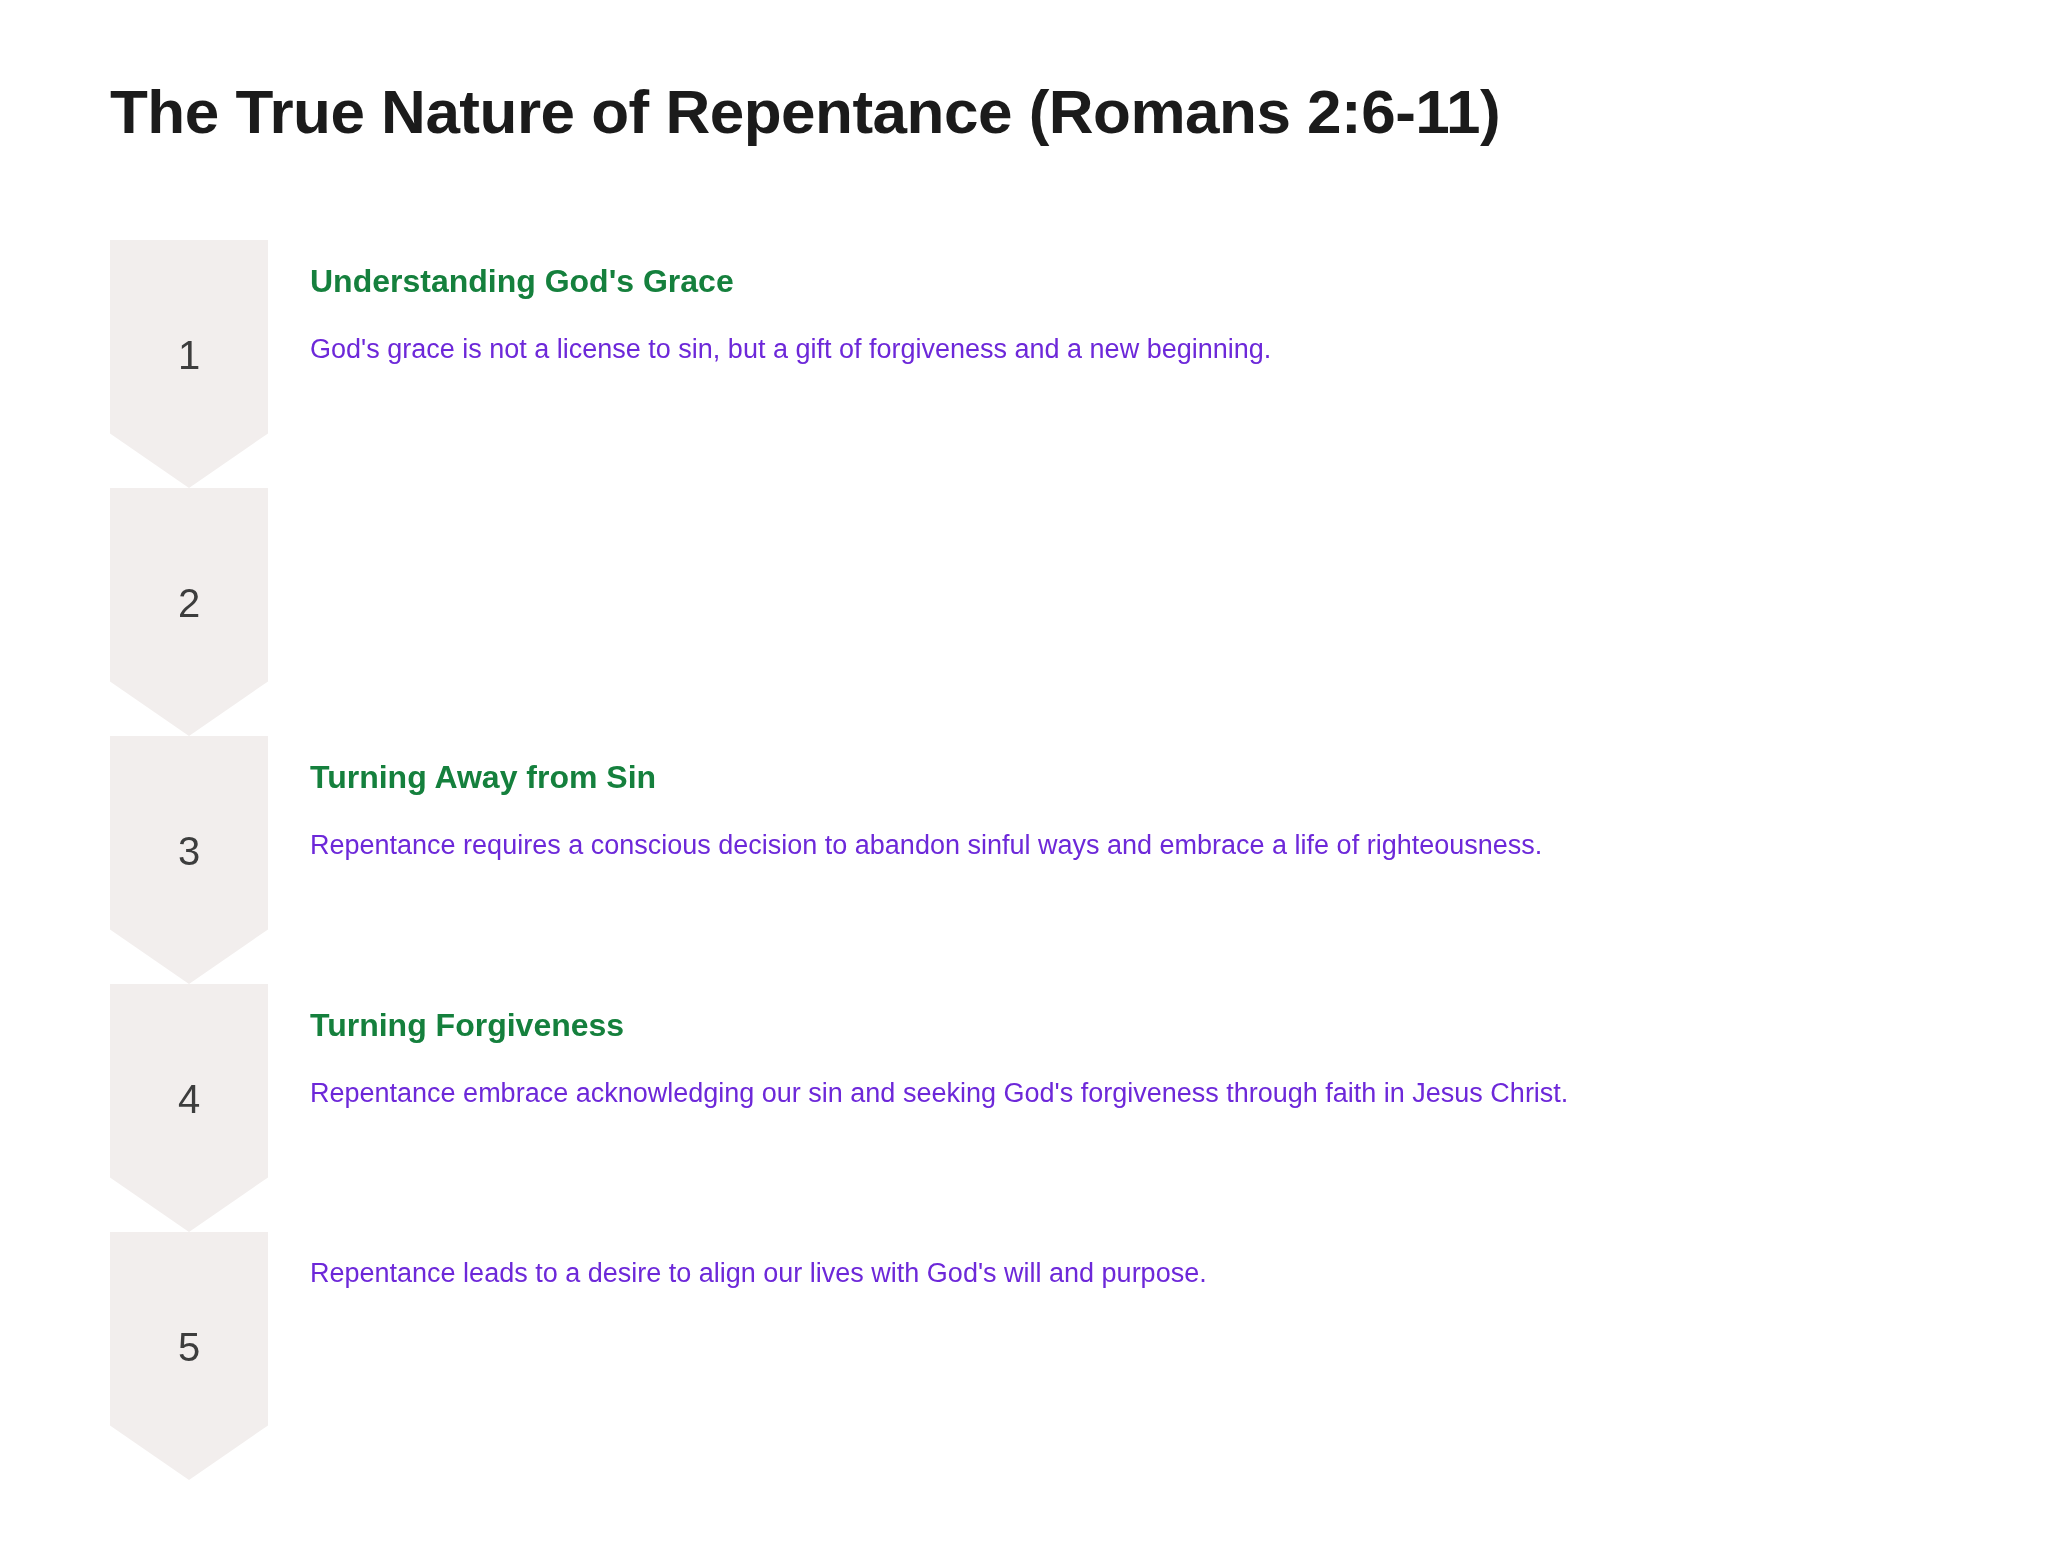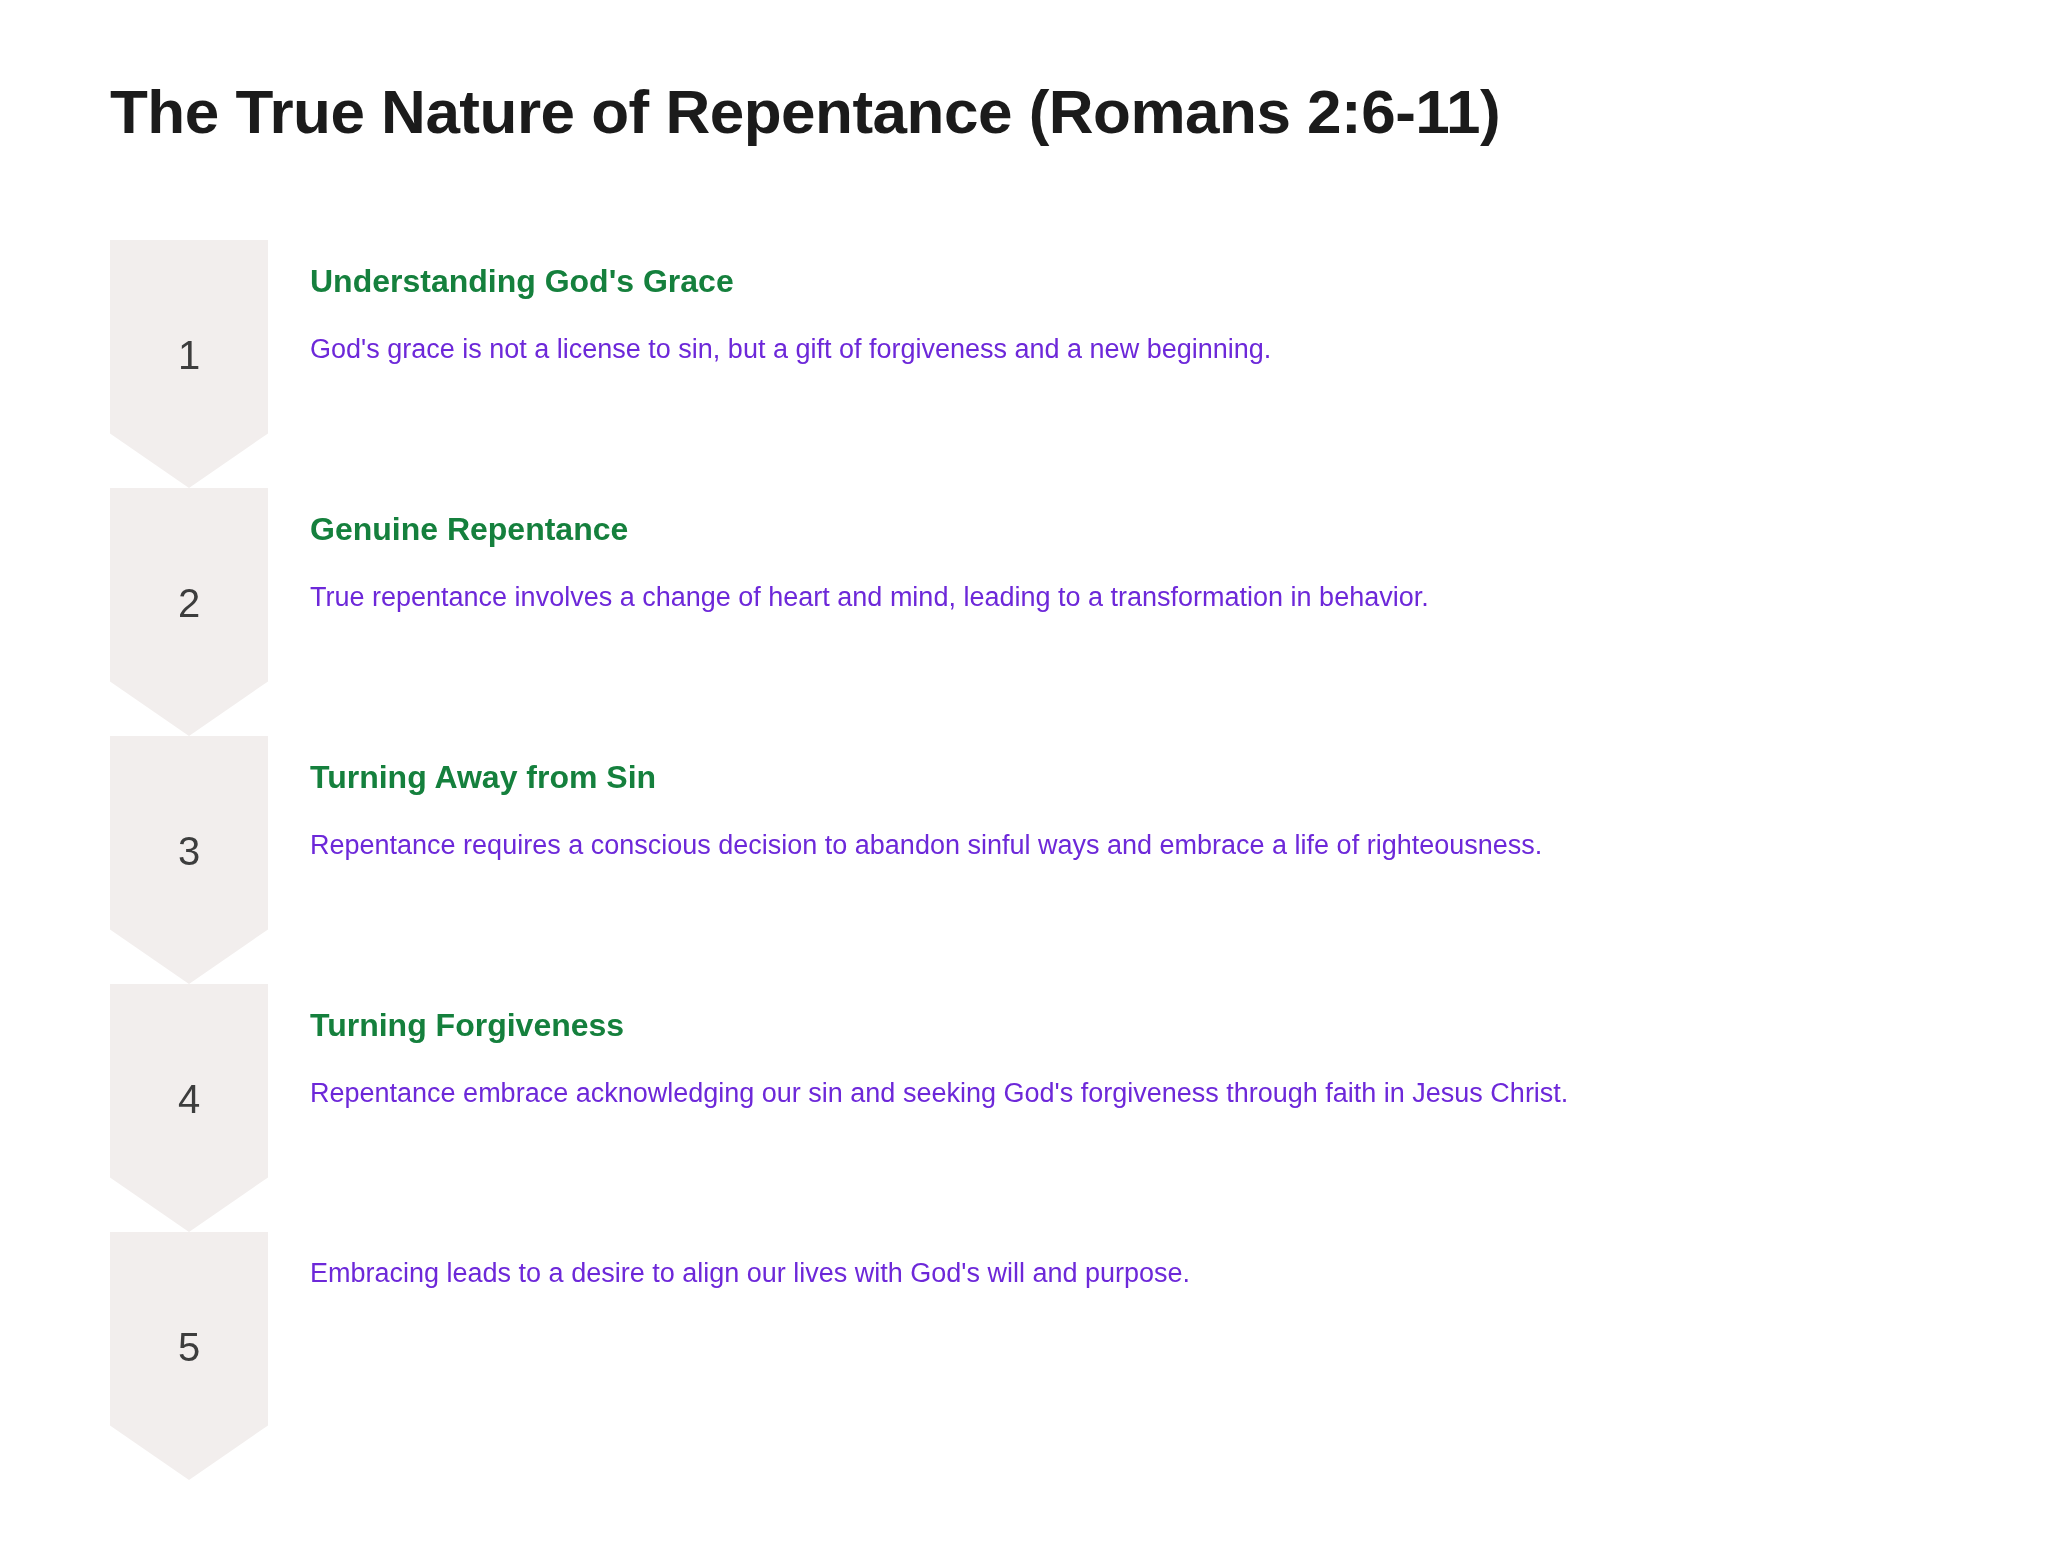--- a/index.html
+++ b/index.html
@@ -98,24 +98,20 @@
       <div class="step-body">
         <p class="step-title">Understanding God's Grace</p>
         <p class="step-desc">God's grace is not a license to sin, but a gift of forgiveness and a new beginning.</p>
       </div>
     </div>
 
     <div class="step">
       <div class="chev">
         <span class="chev-num">2</span>
       </div>
-      <div class="step-body">
-        <p class="step-title">Genuine Repentance</p>
-        <p class="step-desc">True repentance involves a change of heart and mind, leading to a transformation in behavior.</p>
-      </div>
     </div>
 
     <div class="step">
       <div class="chev">
         <span class="chev-num">3</span>
       </div>
       <div class="step-body">
         <p class="step-title">Turning Away from Sin</p>
         <p class="step-desc">Repentance requires a conscious decision to abandon sinful ways and embrace a life of righteousness.</p>
       </div>
@@ -129,18 +125,18 @@
         <p class="step-title">Turning Forgiveness</p>
         <p class="step-desc">Repentance embrace acknowledging our sin and seeking God's forgiveness through faith in Jesus Christ.</p>
       </div>
     </div>
 
     <div class="step">
       <div class="chev">
         <span class="chev-num">5</span>
       </div>
       <div class="step-body">
-        <p class="step-desc">Embracing leads to a desire to align our lives with God's will and purpose.</p>
+        <p class="step-desc">Repentance leads to a desire to align our lives with God's will and purpose.</p>
       </div>
     </div>
 
   </div>
 </div>
 
 </body></html>

